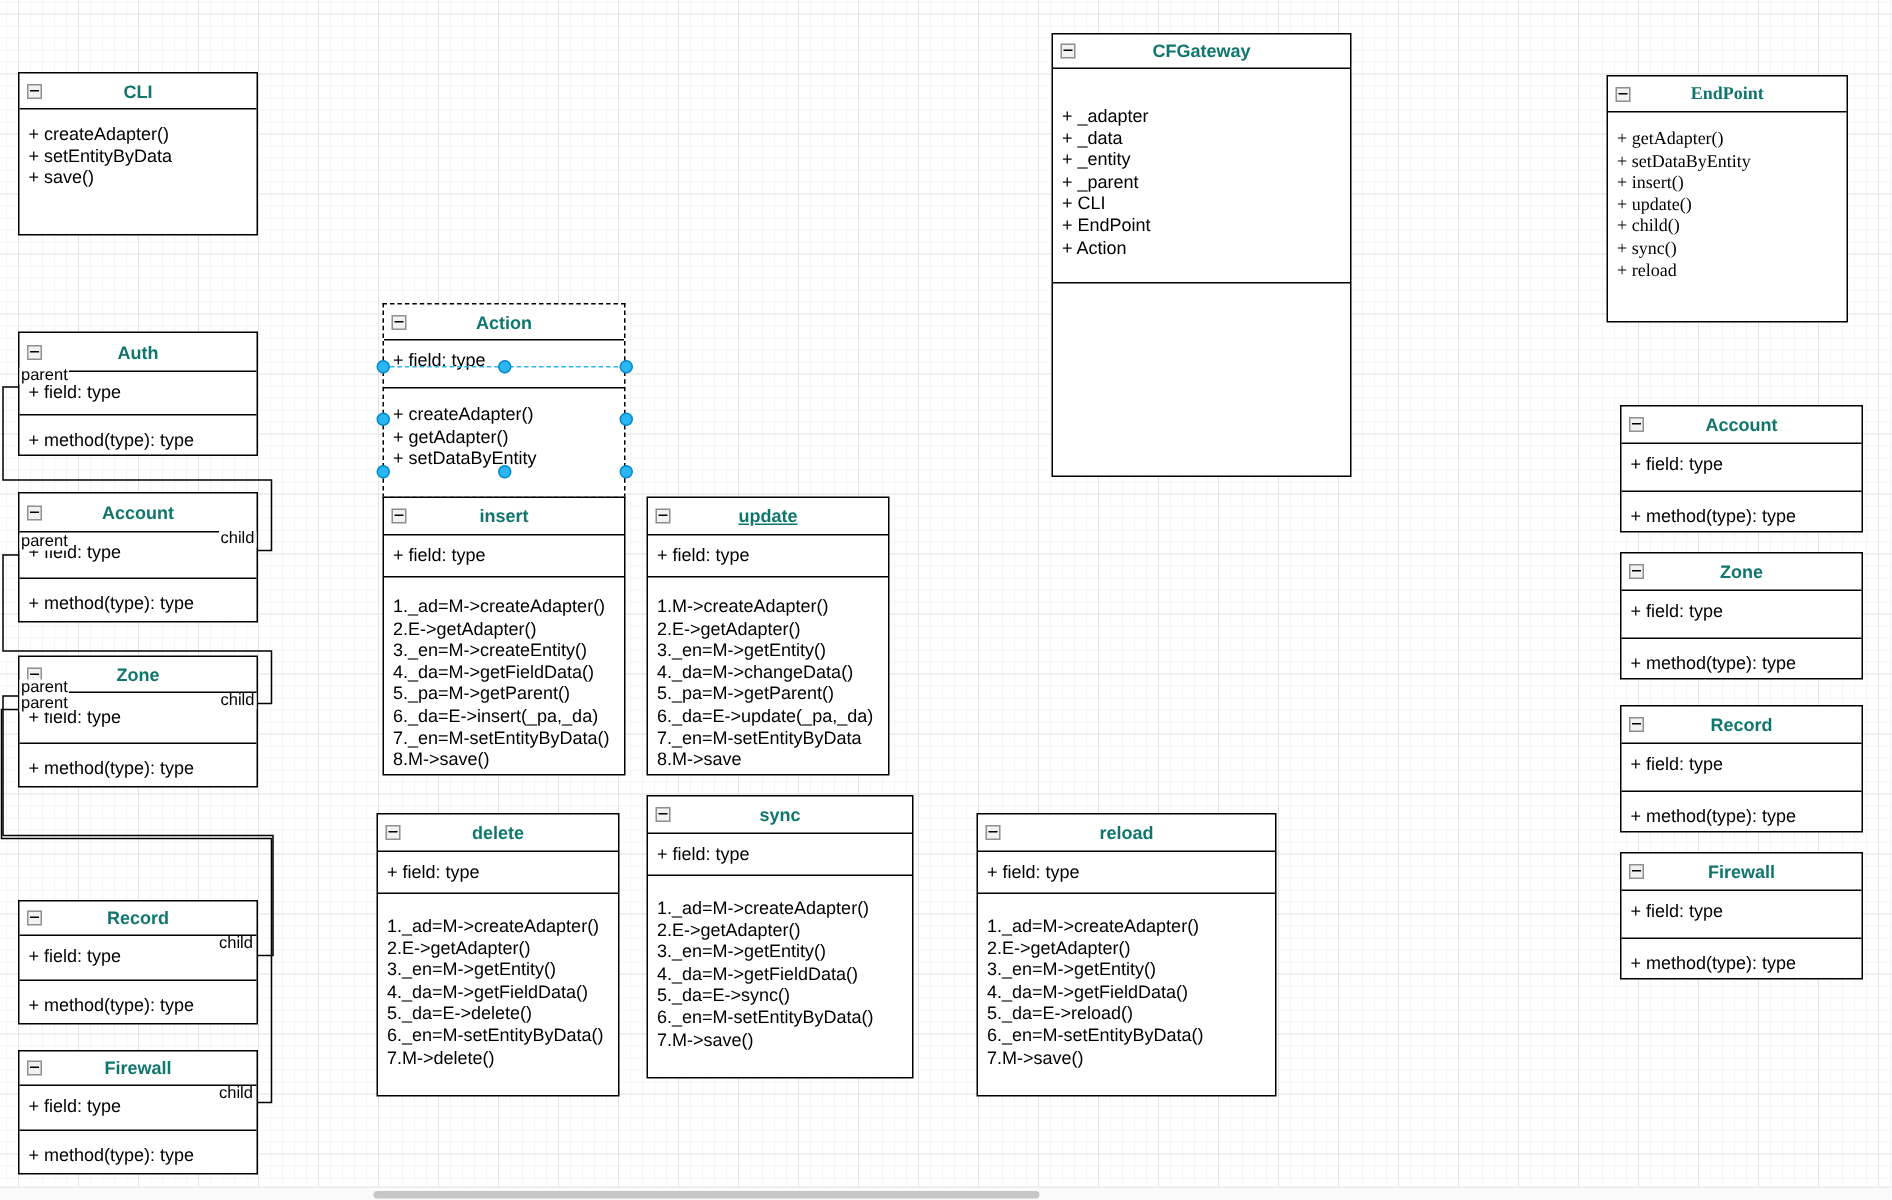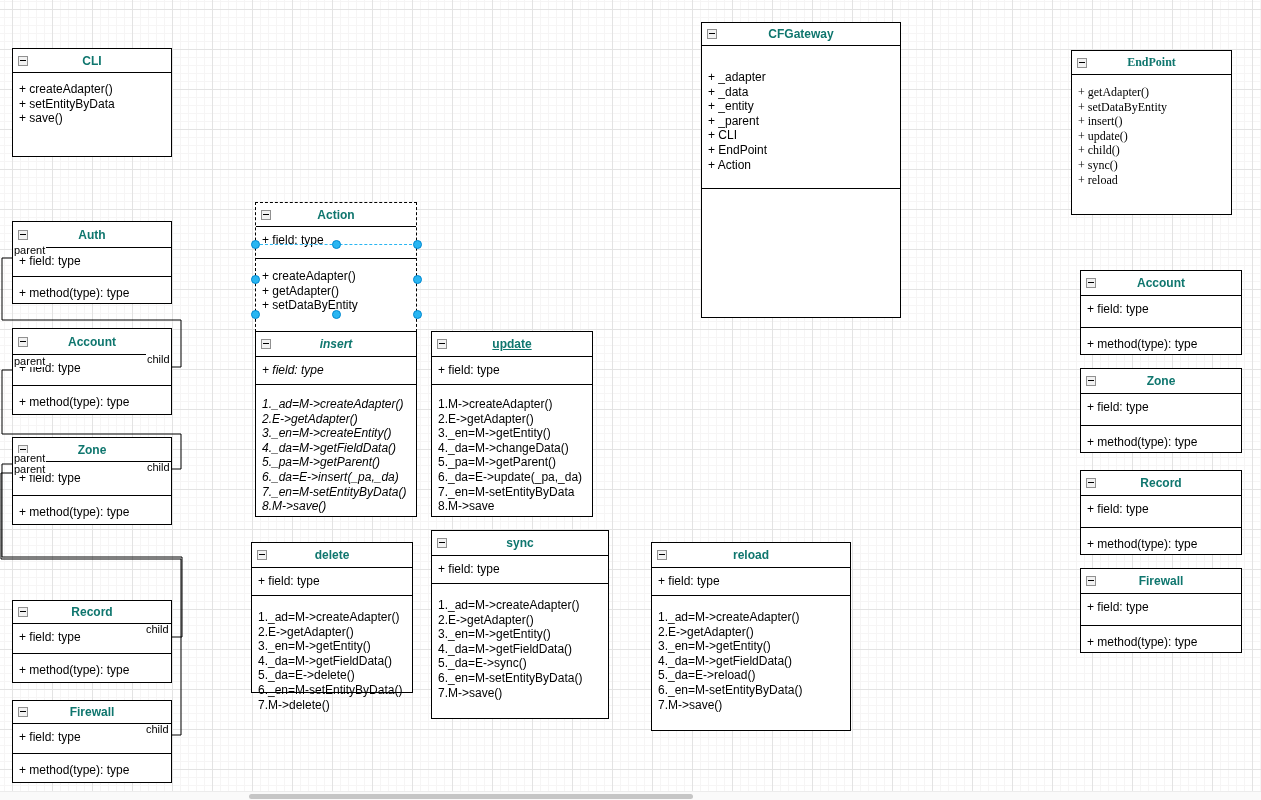--- a/index.html
+++ b/index.html
@@ -129,21 +129,21 @@
     </div>
     <div class="attrs" style="height: 32px;">
           <div class="line">+ field: type</div>
         </div>
     <div class="methods" style="padding-top: 10px;">
           <div class="line">+ createAdapter()</div>
           <div class="line">+ getAdapter()</div>
           <div class="line">+ setDataByEntity</div>
         </div>
   </div>
-      <div class="uml" style="left: 255px; top: 331px; width: 162px; height: 186px; font-style: italic;">
+      <div class="uml" style="left: 255px; top: 331px; width: 162px; height: 186px;">
     <div class="title" style="height: 25px;">
       <span class="collapse"></span>
       <span class="label">insert</span>
     </div>
     <div class="attrs" style="height: 28px;">
           <div class="line">+ field: type</div>
         </div>
     <div class="methods" style="padding-top: 12px;">
           <div class="line">1._ad=M-&gt;createAdapter()</div>
           <div class="line">2.E-&gt;getAdapter()</div>
@@ -167,21 +167,21 @@
           <div class="line">1.M-&gt;createAdapter()</div>
           <div class="line">2.E-&gt;getAdapter()</div>
           <div class="line">3._en=M-&gt;getEntity()</div>
           <div class="line">4._da=M-&gt;changeData()</div>
           <div class="line">5._pa=M-&gt;getParent()</div>
           <div class="line">6._da=E-&gt;update(_pa,_da)</div>
           <div class="line">7._en=M-setEntityByData</div>
           <div class="line">8.M-&gt;save</div>
         </div>
   </div>
-      <div class="uml" style="left: 251px; top: 542px; width: 162px; height: 151px;">
+      <div class="uml" style="left: 251px; top: 542px; width: 162px; height: 189px;">
     <div class="title" style="height: 25px;">
       <span class="collapse"></span>
       <span class="label">delete</span>
     </div>
     <div class="attrs" style="height: 28px;">
           <div class="line">+ field: type</div>
         </div>
     <div class="methods" style="padding-top: 14px;">
           <div class="line">1._ad=M-&gt;createAdapter()</div>
           <div class="line">2.E-&gt;getAdapter()</div>

